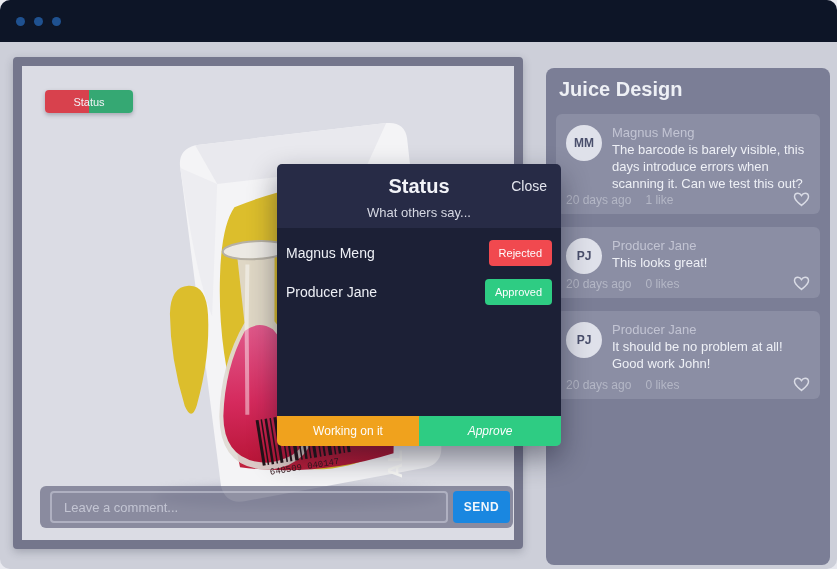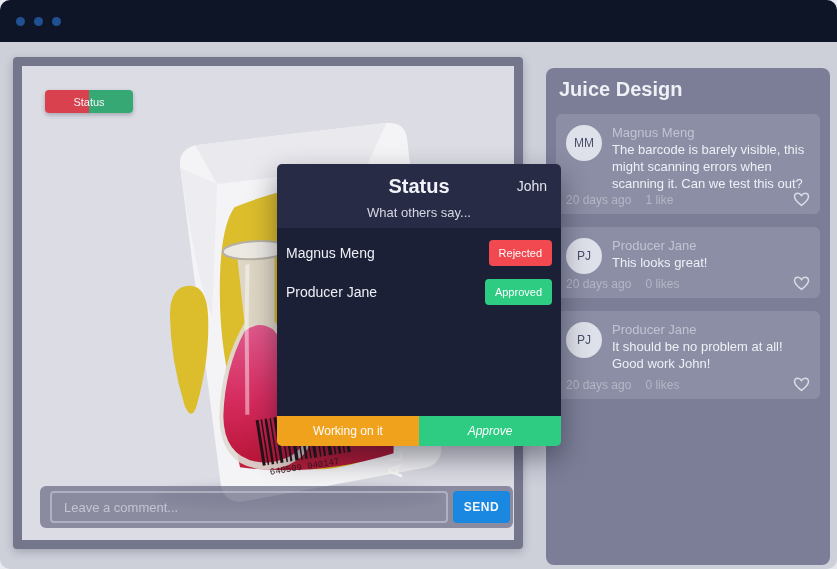--- a/index.html
+++ b/index.html
@@ -52,21 +52,21 @@
   .sidebar-title { position:absolute; left:13px; top:10px; font-size:20px;
                    font-weight:bold; color:#eef0f5; }
   .card { position:absolute; left:10px; width:264px; background:#8b8ea4;
           border-radius:6px; padding:11px 10px 8px 10px; }
   .card-1 { top:46px;  height:100px; }
   .card-2 { top:159px; height:71px; }
   .card-3 { top:243px; height:88px; }
   .card-row { display:flex; gap:10px; }
   .avatar { flex:0 0 36px; width:36px; height:36px; border-radius:50%;
             background:#dfe1ea; display:flex; align-items:center;
-            justify-content:center; font-size:12px; font-weight:normal; color:#4a4f6c; }
+            justify-content:center; font-size:12px; font-weight:bold; color:#4a4f6c; }
   .card-author { font-size:13px; color:#c2c4d3; margin-bottom:1px; }
   .card-text { font-size:13px; color:#eef0f6; line-height:1.32; }
   .card-meta { position:absolute; left:10px; right:10px; bottom:7px;
                display:flex; align-items:center; font-size:12px; color:#b4b7c6; }
   .card-meta .likes { margin-left:14px; }
   .heart { margin-left:auto; width:17px; height:15px; cursor:pointer; }
   .heart svg { display:block; }
 
   
   .modal { position:absolute; left:277px; top:164px; width:284px; height:282px;
@@ -190,21 +190,21 @@
   </div>
 
   <div class="sidebar">
     <div class="sidebar-title">Juice Design</div>
 
     <div class="card card-1">
       <div class="card-row">
         <div class="avatar">MM</div>
         <div>
           <div class="card-author">Magnus Meng</div>
-          <div class="card-text">The barcode is barely visible, this might scanning errors when scanning it. Can we test this out?</div>
+          <div class="card-text">The barcode is barely visible, this days introduce errors when scanning it. Can we test this out?</div>
         </div>
       </div>
       <div class="card-meta">
         <span>20 days ago</span>
         <span class="likes">1 like</span>
         <span class="heart">
           <svg width="17" height="15" viewBox="0 0 17 15">
             <path d="M8.5 13.5 C5 10.5 1.5 8 1.5 4.8 C1.5 2.8 3 1.3 4.9 1.3 C6.3 1.3 7.7 2.2 8.5 3.6 C9.3 2.2 10.7 1.3 12.1 1.3 C14 1.3 15.5 2.8 15.5 4.8 C15.5 8 12 10.5 8.5 13.5 Z" fill="none" stroke="#d9dbe5" stroke-width="1.5"></path>
           </svg>
         </span>
@@ -247,21 +247,21 @@
           </svg>
         </span>
       </div>
     </div>
   </div>
 
   <div class="modal">
     <div class="modal-header">
       <div class="modal-title">Status</div>
       <div class="modal-subtitle">What others say...</div>
-      <div class="modal-close">John</div>
+      <div class="modal-close">Close</div>
     </div>
     <div class="modal-body">
       <div class="modal-row r1">
         <span class="person">Magnus Meng</span>
         <span class="badge rejected">Rejected</span>
       </div>
       <div class="modal-row r2">
         <span class="person">Producer Jane</span>
         <span class="badge approved">Approved</span>
       </div>

